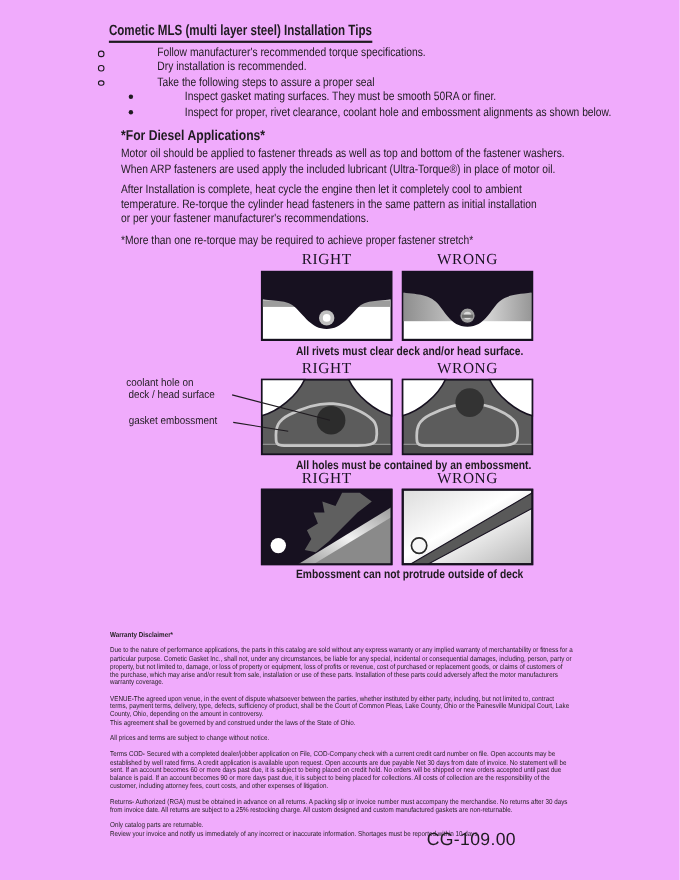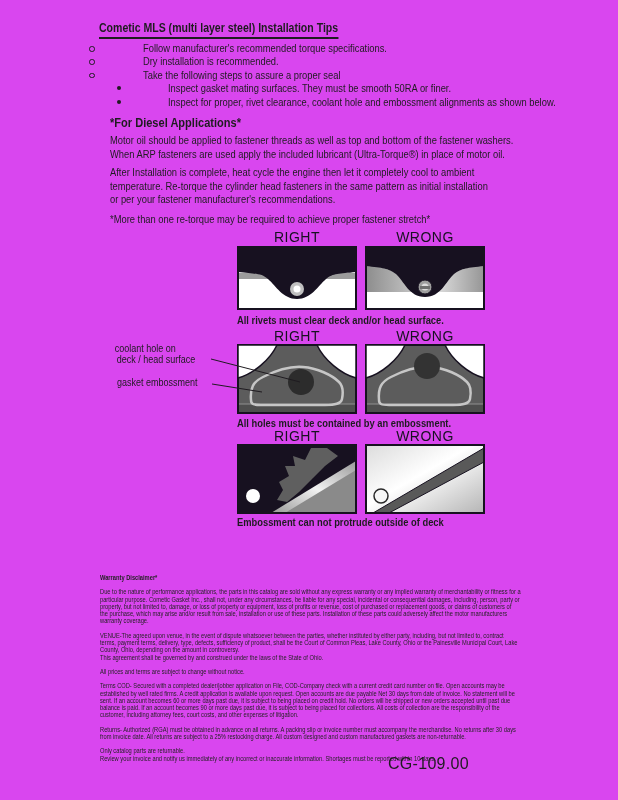--- a/index.html
+++ b/index.html
@@ -1,17 +1,17 @@
 <!DOCTYPE html>
 <html><head>
 <meta charset="utf-8">
 <style>
   html,body { margin:0; padding:0; background:#ffffff; }
   .page {
-    position:relative; width:618px; height:800px; background:#d946ef;
+    position:relative; width:618px; height:800px; background:#f0abfc;
     font-family:"Liberation Sans", sans-serif; color:#1f1b20; overflow:hidden;
   }
   .abs { position:absolute; }
   .cond { transform:scaleX(0.85); transform-origin:0 0; white-space:nowrap; display:inline-block; }
 
   
   .doc-title {
     left:99px; top:20px; font-size:13.5px; font-weight:bold;
   }
   .doc-title .cond { transform:scaleX(0.78); border-bottom:2px solid #1f1b20; padding-bottom:2px; }
@@ -25,22 +25,22 @@
 
   
   .diesel-head { left:110px; top:115px; font-size:13px; font-weight:bold; }
   .para { font-size:11px; }
   .para .line { height:13.6px; }
   .p1 { left:110px; top:134px; }
   .p2 { left:110px; top:166px; }
   .note { left:110px; top:213px; font-size:11px; }
 
   
-  .dg-label { width:120px; text-align:center; font-size:14px; letter-spacing:0.5px; color:#171120; }
-  .dg-caption { font-size:11px; font-weight:bold; }
+  .dg-label { width:120px; text-align:center; font-size:14px; letter-spacing:0.5px; color:#171120;font-family:Liberation Serif, serif; }
+  .dg-caption { font-size:11px; font-weight:bold;margin-left:32px; }
   .dg-caption .cond { transform:scaleX(0.85); }
   .dg-box { display:block; }
 
   .side-label { width:102px; text-align:left; font-size:10px; line-height:10.8px; }
   .side-label .cond2 { transform:scaleX(0.9); transform-origin:100% 0; white-space:nowrap; display:inline-block; }
 
   
   .legal {
     left:100px; top:574px; width:478px; transform:scaleX(0.88); transform-origin:0 0;
     font-size:6.5px; line-height:7.3px; color:#262226;

